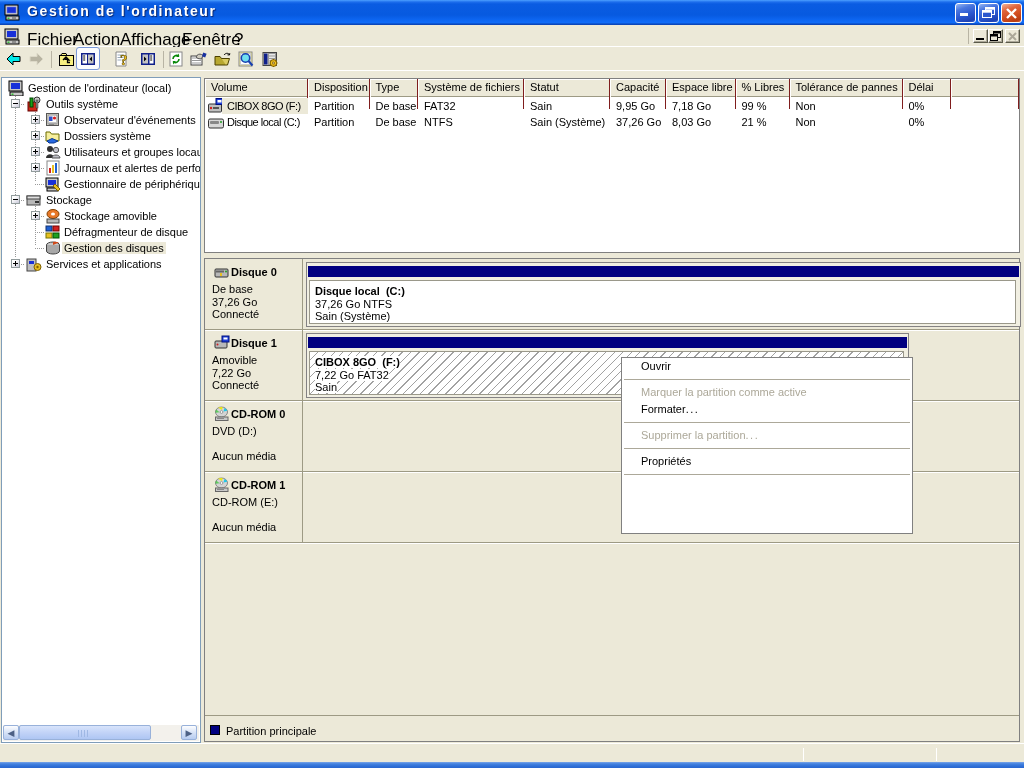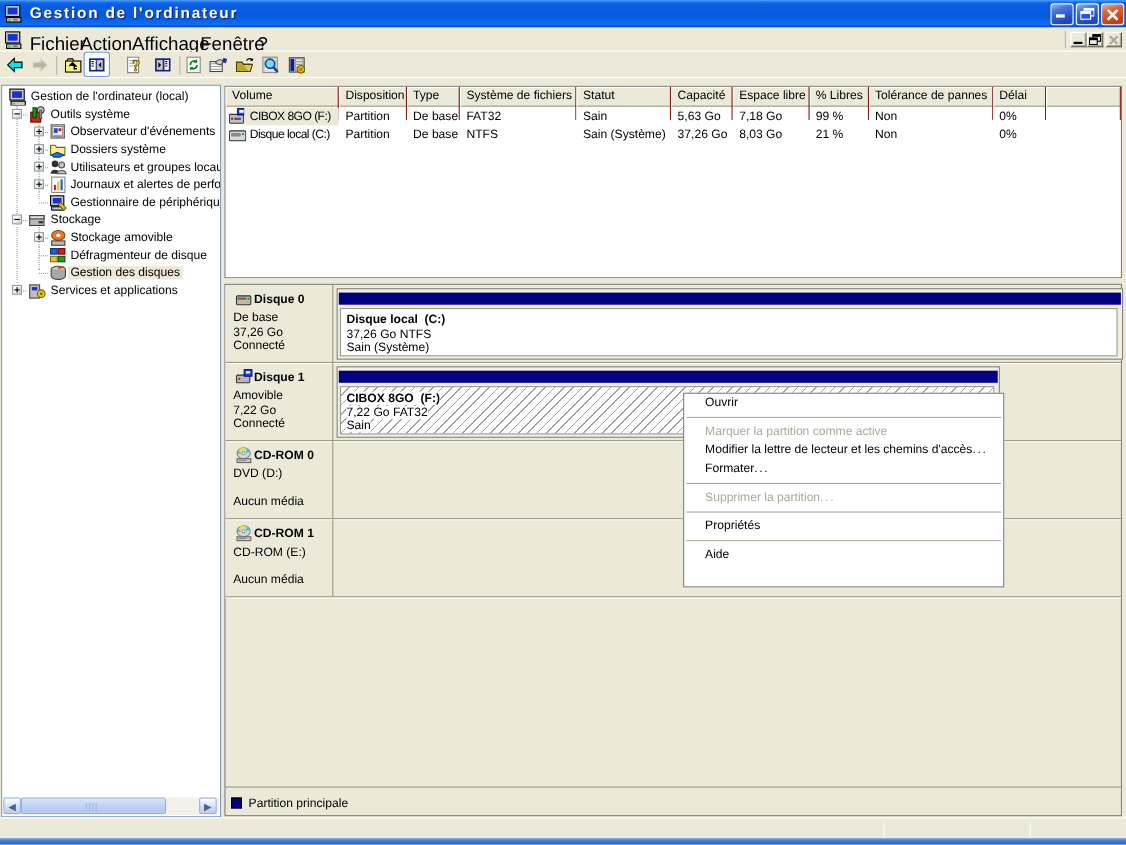--- a/index.html
+++ b/index.html
@@ -320,21 +320,21 @@
           <circle cx="3" cy="10" r="1.2" fill="#D02020"></circle>
           <rect x="5" y="9" width="6" height="2" fill="#555"></rect>
           <rect x="8" y="0.5" width="7" height="6" fill="#2040D8" stroke="#001080"></rect>
           <rect x="9.5" y="2" width="4" height="2.5" fill="#fff"></rect>
         </svg>
         <div class="lcell" style="left:17px;width:86px;background:#ECE9D8;padding-left:5px;letter-spacing:-0.5px">CIBOX 8GO (F:)</div>
         <div class="lcell" style="left:103px;width:61.5px;padding-left:6px">Partition</div>
         <div class="lcell" style="left:164.5px;width:48.5px;padding-left:6px">De base</div>
         <div class="lcell" style="left:213px;width:106px;padding-left:6px">FAT32</div>
         <div class="lcell" style="left:319px;width:86px;padding-left:6px">Sain</div>
-        <div class="lcell" style="left:405px;width:56px;padding-left:6px">5,63 Go</div>
+        <div class="lcell" style="left:405px;width:56px;padding-left:6px">9,95 Go</div>
         <div class="lcell" style="left:461px;width:69.5px;padding-left:6px">7,18 Go</div>
         <div class="lcell" style="left:530.5px;width:54px;padding-left:6px">99 %</div>
         <div class="lcell" style="left:584.5px;width:113px;padding-left:6px">Non</div>
         <div class="lcell" style="left:697.5px;width:48.5px;padding-left:6px">0%</div>
       </div>
       <div class="abs" style="left:0;top:35px;width:100%;height:16px">
         <svg class="abs" style="left:3px;top:1px" width="16" height="16" viewBox="0 0 16 16">
           <rect x="0.5" y="4" width="15" height="9" rx="1.5" fill="#D8D8D8" stroke="#333"></rect>
           <rect x="2" y="6" width="9" height="3" rx="1" fill="#888"></rect>
           <circle cx="13" cy="7" r="1" fill="#20A020"></circle>
@@ -431,27 +431,25 @@
   <div id="legend">
       <div style="position:absolute;left:5px;top:9px;width:10px;height:10px;background:#010080;border:1px solid #000"></div>
       <div style="position:absolute;left:21px;top:9px">Partition principale</div>
     </div>
 </div>
 
 <div class="abs" id="ctx">
   <div class="mi">Ouvrir</div>
   <div class="msep"></div>
   <div class="mi gray">Marquer la partition comme active</div>
-  <div class="mi">Modifier la lettre de lecteur et les chemins d'accès<span style="letter-spacing:1.5px">...</span></div>
   <div class="mi">Formater<span style="letter-spacing:1.5px">...</span></div>
   <div class="msep"></div>
   <div class="mi gray">Supprimer la partition<span style="letter-spacing:1.5px">...</span></div>
   <div class="msep"></div>
   <div class="mi">Propriétés</div>
   <div class="msep"></div>
-  <div class="mi">Aide</div>
 </div>
 
 <div class="abs" id="status">
   <div class="vsep" style="left:803px"></div>
   <div class="vsep" style="left:936px"></div>
 </div>
 <div class="abs" id="taskbar"></div>
 
 </body></html>

